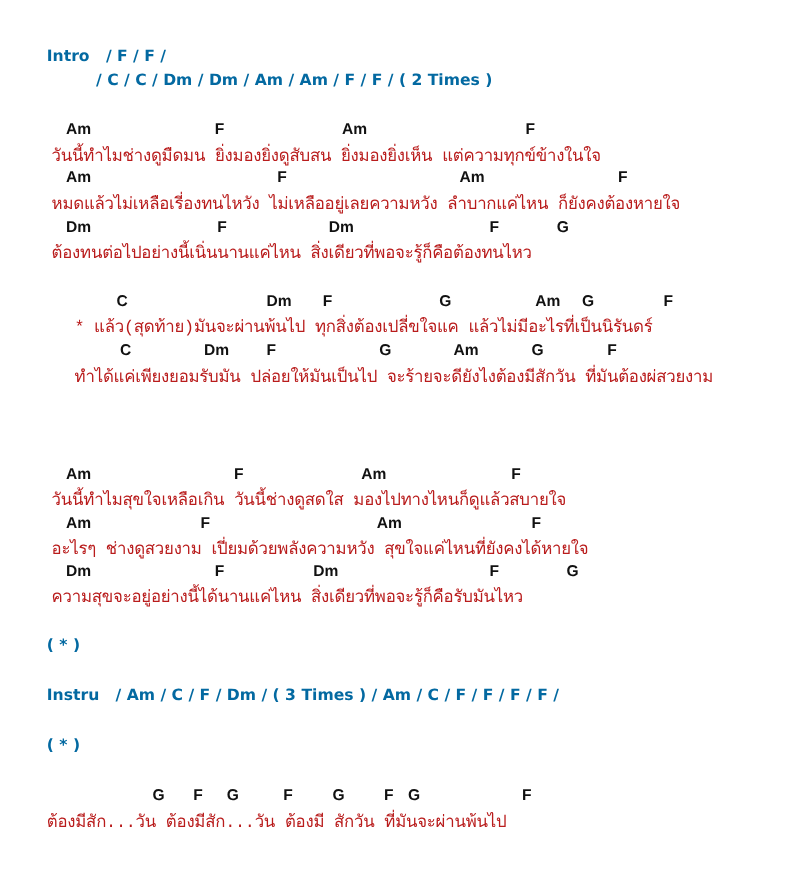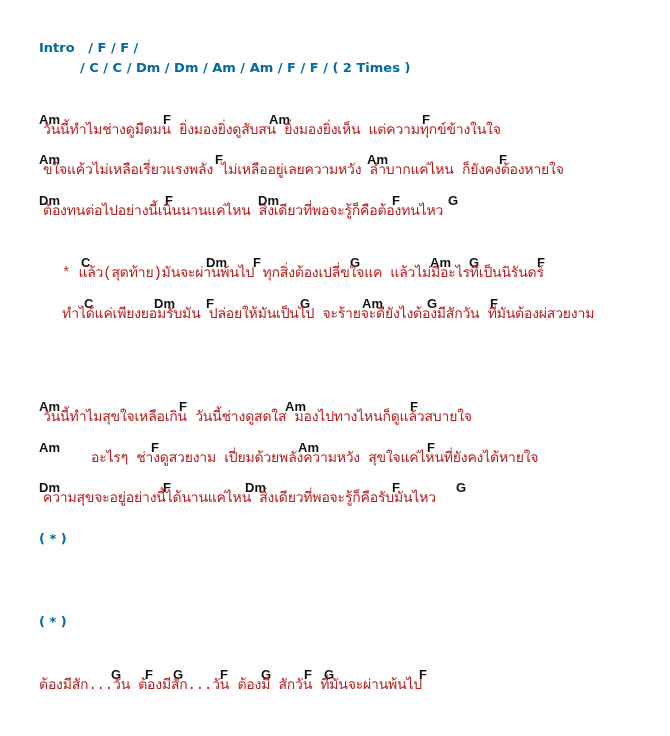--- a/index.html
+++ b/index.html
@@ -1,19 +1,19 @@
 <!DOCTYPE html>
 <html><head>
   <meta charset="utf-8">
   <style>
     html, body { margin: 0; padding: 0; background: #ffffff; }
     body { width: 670px; height: 736px; position: relative; overflow: hidden; color: #111111; }
     .sheet { position: absolute; left: 0; top: 0; width: 670px; height: 736px; }
     .line { position: absolute; white-space: nowrap; }
-    .chord-row { position: absolute; height: 16px; left: 0; width: 550px; margin-top: 12px; }
+    .chord-row { position: absolute; height: 16px; left: 16px; width: 550px; }
     .chord { position: absolute; font-family: "Liberation Sans", sans-serif; font-weight: bold; font-size: 13px; color: #111; }
     .lyric { font-family: Liberation Mono, monospace; font-size: 14px; color: #b91c1c; letter-spacing: -0.2px; }
     .heading { font-family: "DejaVu Sans", sans-serif; font-weight: bold; font-size: 13px; color: #0369a1; }
   </style>
 </head>
 <body>
 
 <div class="sheet">
 
   <div class="line heading" style="left:39px; top:40px;">
@@ -29,21 +29,21 @@
         <span class="chord" style="left: 269px;">Am</span>
         <span class="chord" style="left: 422px;">F</span>
       </div>
       <div class="line lyric" style="left: 43px; top: 118px;">วันนี้ทำไมช่างดูมืดมน ยิ่งมองยิ่งดูสับสน ยิ่งมองยิ่งเห็น แต่ความทุกข์ข้างในใจ</div>
       <div class="chord-row" style="top: 140px;">
         <span class="chord" style="left: 39px;">Am</span>
         <span class="chord" style="left: 215px;">F</span>
         <span class="chord" style="left: 367px;">Am</span>
         <span class="chord" style="left: 499px;">F</span>
       </div>
-      <div class="line lyric" style="left: 43px; top: 158px;">ขใจแค้วไม่เหลือเรี่ยวแรงพลัง ไม่เหลืออยู่เลยความหวัง ลำบากแค่ไหน ก็ยังคงต้องหายใจ</div>
+      <div class="line lyric" style="left: 43px; top: 158px;">หมดแล้วไม่เหลือเรี่องทนไหวัง ไม่เหลืออยู่เลยความหวัง ลำบากแค่ไหน ก็ยังคงต้องหายใจ</div>
       <div class="chord-row" style="top: 181px;">
         <span class="chord" style="left: 39px;">Dm</span>
         <span class="chord" style="left: 165px;">F</span>
         <span class="chord" style="left: 258px;">Dm</span>
         <span class="chord" style="left: 392px;">F</span>
         <span class="chord" style="left: 448px;">G</span>
       </div>
       <div class="line lyric" style="left: 43px; top: 199px;">ต้องทนต่อไปอย่างนี้เนิ่นนานแค่ไหน   สิ่งเดียวที่พอจะรู้ก็คือต้องทนไหว</div>
     </div>
 
@@ -78,33 +78,37 @@
         <span class="chord" style="left: 285px;">Am</span>
         <span class="chord" style="left: 410px;">F</span>
       </div>
       <div class="line lyric" style="left: 43px; top: 405px;">วันนี้ทำไมสุขใจเหลือเกิน วันนี้ช่างดูสดใส มองไปทางไหนก็ดูแล้วสบายใจ</div>
       <div class="chord-row" style="top: 428px;">
         <span class="chord" style="left: 39px;">Am</span>
         <span class="chord" style="left: 151px;">F</span>
         <span class="chord" style="left: 298px;">Am</span>
         <span class="chord" style="left: 427px;">F</span>
       </div>
-      <div class="line lyric" style="left: 43px; top: 446px; margin-left: 48px;">อะไรๆ ช่างดูสวยงาม เปี่ยมด้วยพลังความหวัง สุขใจแค่ไหนที่ยังคงได้หายใจ</div>
+      <div class="line lyric" style="left: 43px; top: 446px;">อะไรๆ ช่างดูสวยงาม เปี่ยมด้วยพลังความหวัง สุขใจแค่ไหนที่ยังคงได้หายใจ</div>
       <div class="chord-row" style="top: 468px;">
         <span class="chord" style="left: 39px;">Dm</span>
         <span class="chord" style="left: 163px;">F</span>
         <span class="chord" style="left: 245px;">Dm</span>
         <span class="chord" style="left: 392px;">F</span>
         <span class="chord" style="left: 456px;">G</span>
       </div>
       <div class="line lyric" style="left: 43px; top: 486px;">ความสุขจะอยู่อย่างนี้ได้นานแค่ไหน   สิ่งเดียวที่พอจะรู้ก็คือรับมันไหว</div>
     </div>
 
   <div class="line heading" style="left:39px; top:531px;">( * )</div>
 
+  <div class="line heading" style="left:39px; top:572px;">
+    <span>Instru</span>&nbsp;&nbsp;
+    <span>/ Am / C / F / Dm / ( 3 Times )  / Am / C / F / F / F / F /</span>
+  </div>
 
   <div class="line heading" style="left:39px; top:614px;">( * )</div>
 
   <div id="outro">
       <div class="chord-row" style="top: 655px;">
         <span class="chord" style="left: 111px;">G</span>
         <span class="chord" style="left: 145px;">F</span>
         <span class="chord" style="left: 173px;">G</span>
         <span class="chord" style="left: 220px;">F</span>
         <span class="chord" style="left: 261px;">G</span>

